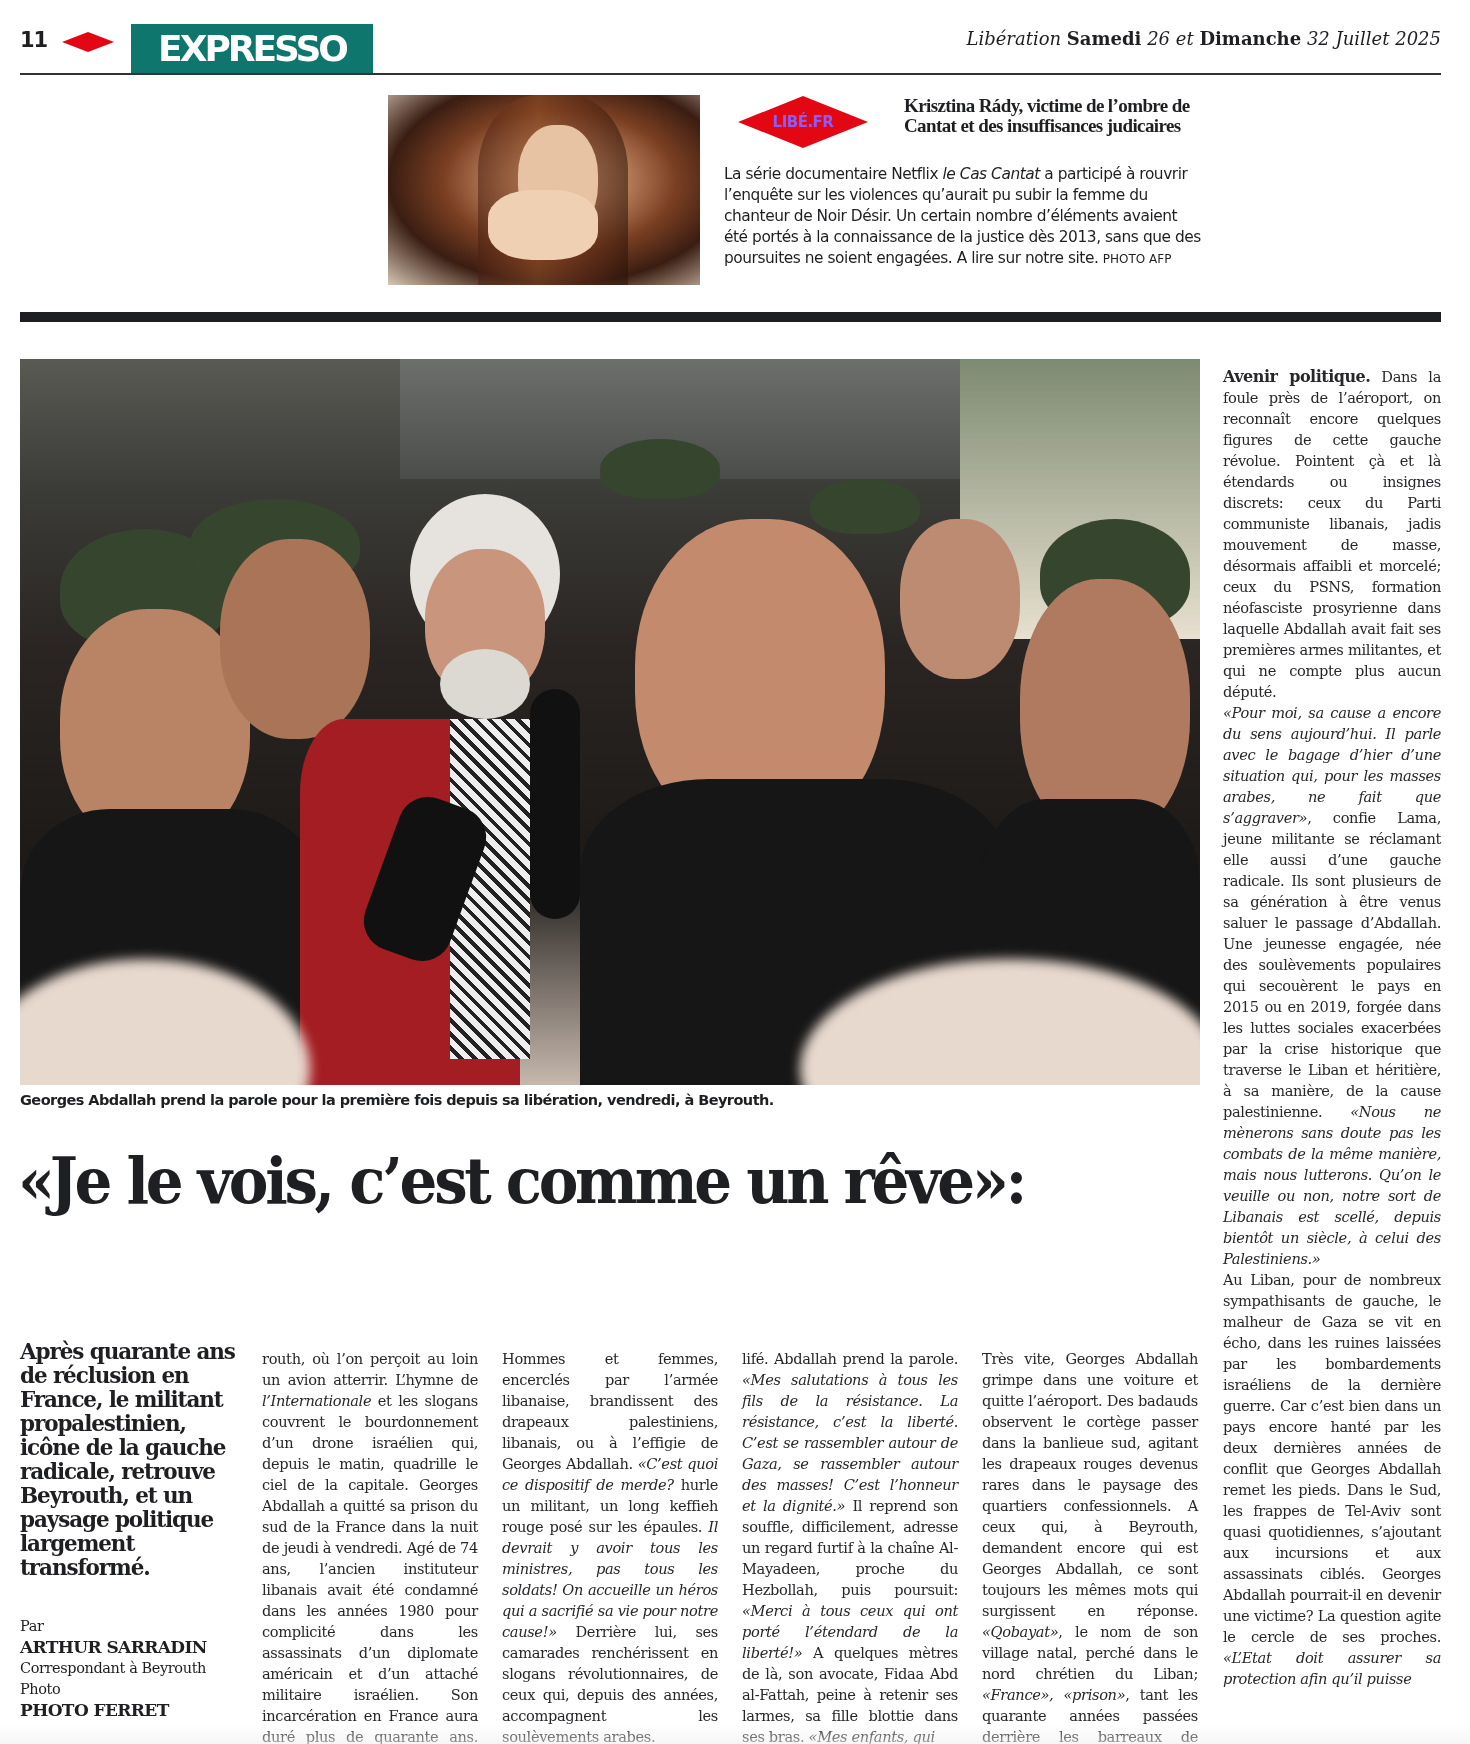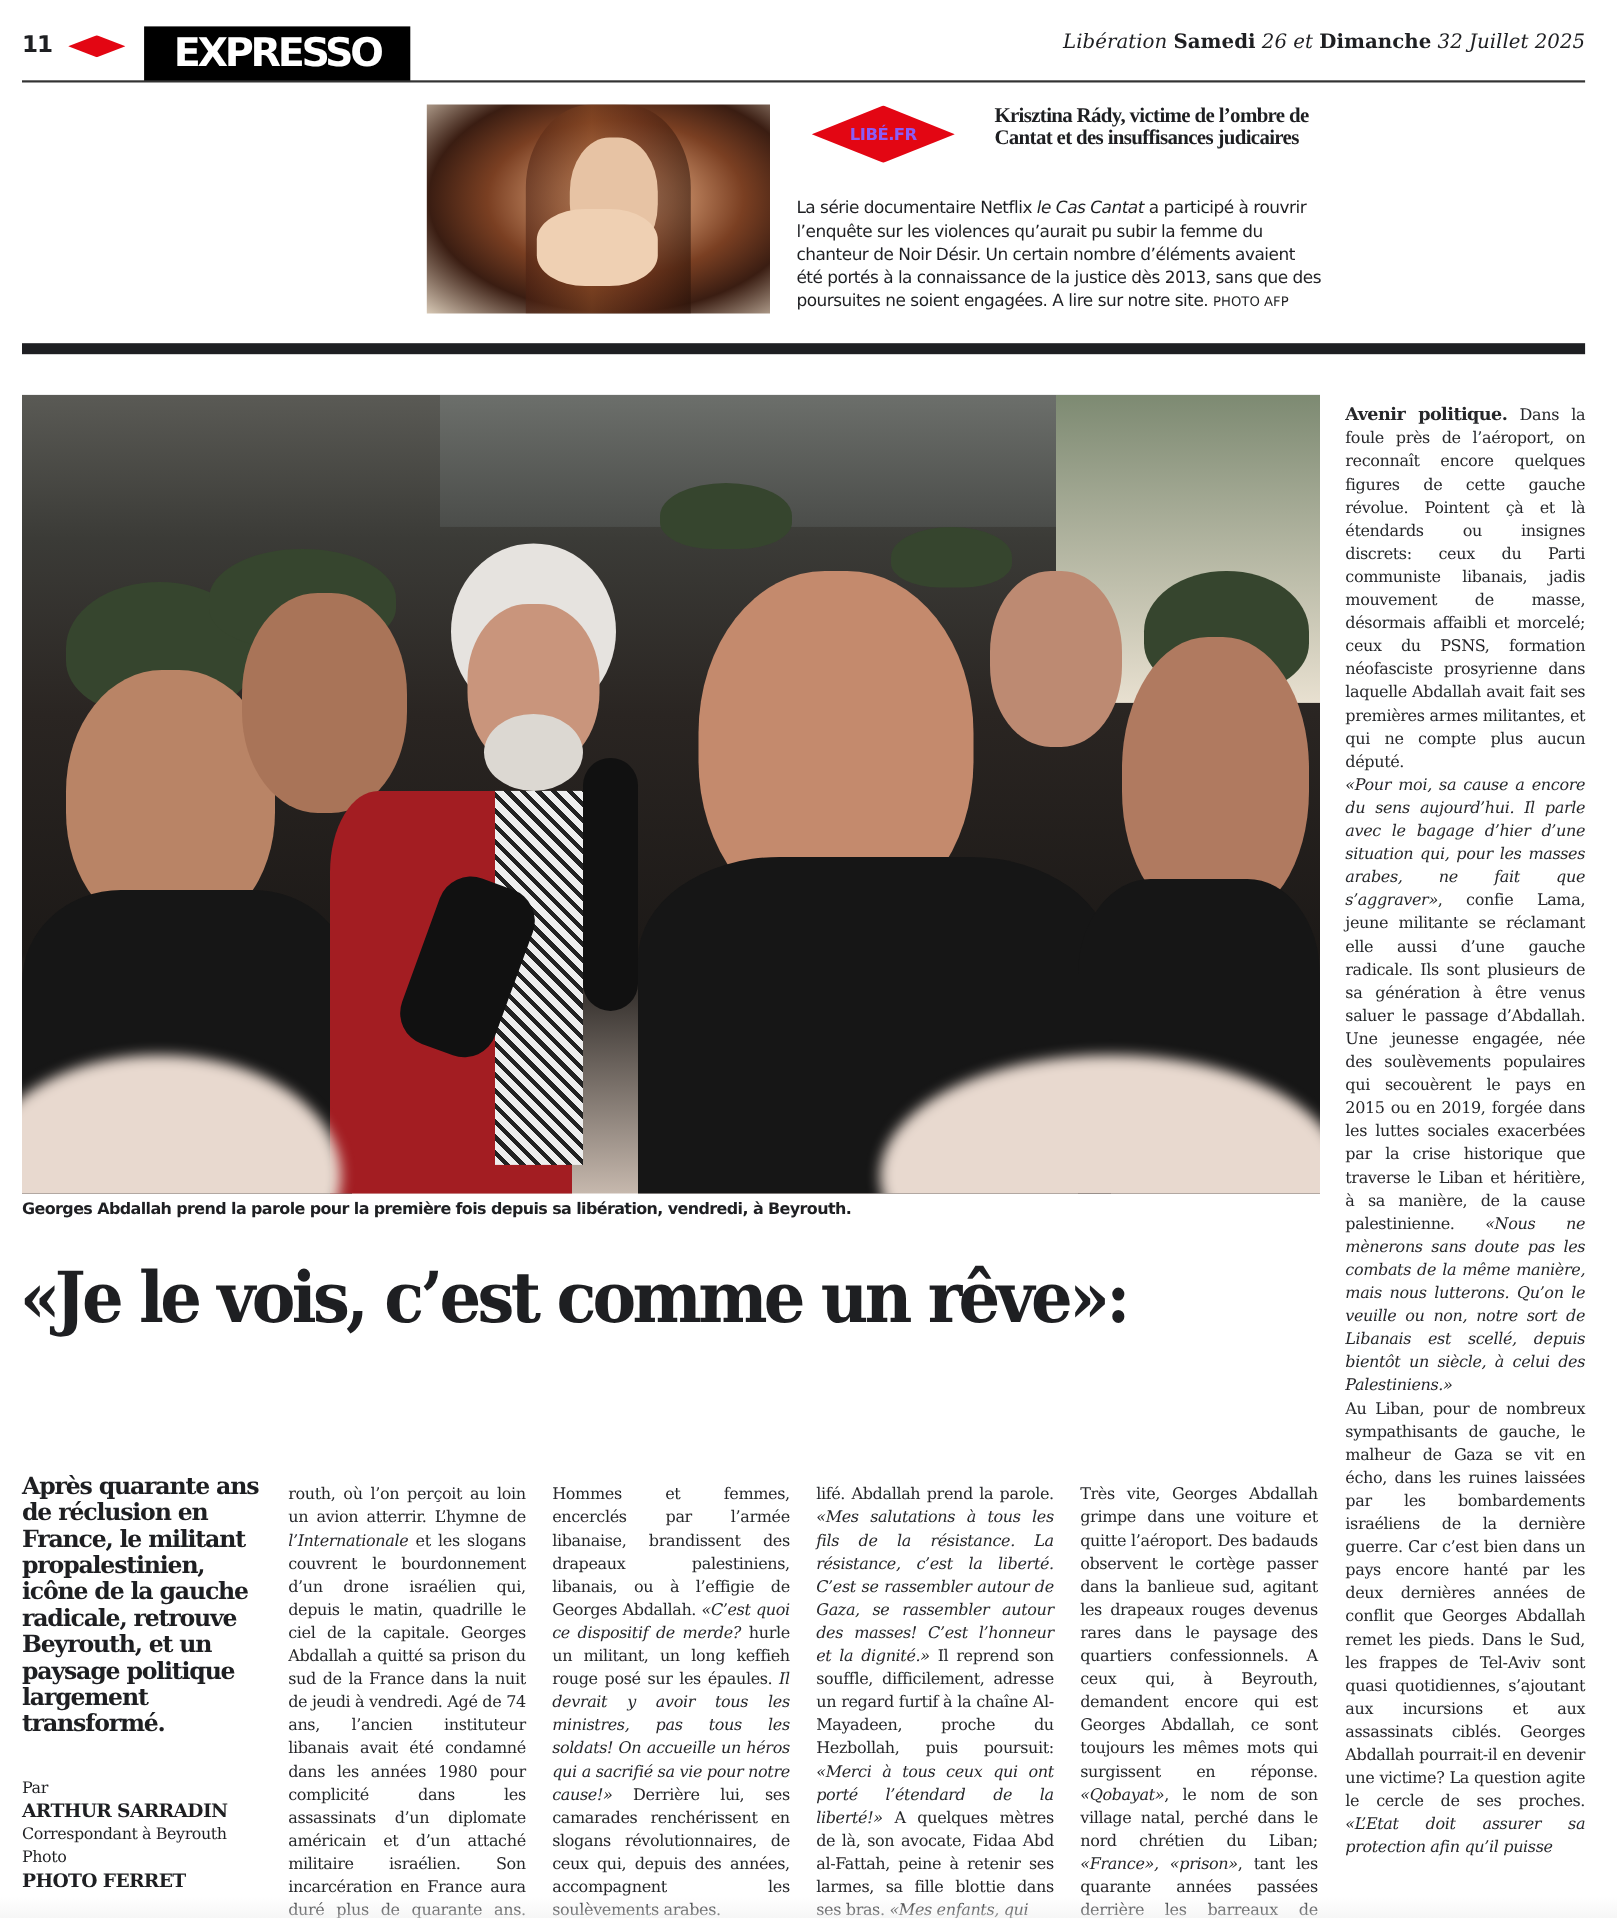--- a/index.html
+++ b/index.html
@@ -3,40 +3,40 @@
 <meta charset="utf-8">
 <style>
   * { box-sizing: border-box; margin: 0; padding: 0; }
   html, body { width: 1470px; height: 1744px; overflow: hidden; background: #ffffff; }
   body { position: relative; font-family: "DejaVu Serif", serif; color: #1e1f22; }
 
   
   .masthead { position: absolute; left: 20px; top: 22px; width: 1421px; height: 52px; }
   .page-num { position: absolute; left: 0; top: 6px; font-family: "DejaVu Sans", sans-serif; font-weight: bold; font-size: 21px; letter-spacing: -1px; }
   .diamond { position: absolute; left: 42px; top: 10px; width: 52px; height: 20px; }
-  .section-tag { position: absolute; left: 111px; top: 2px; width: 242px; height: 50px; background: #000000; color: #fff;
+  .section-tag { position: absolute; left: 111px; top: 2px; width: 242px; height: 50px; background: #0f766e; color: #fff;
     font-family: "DejaVu Sans", sans-serif; font-weight: bold; font-size: 36px; line-height: 50px; text-align: center; letter-spacing: -3px; transform-origin: left; }
   .dateline { position: absolute; right: 0; top: 6px; font-family: "DejaVu Serif", serif; font-size: 18px; white-space: nowrap; }
   .dateline .it { font-style: italic; }
   .dateline .b { font-weight: bold; }
   .rule-thin { position: absolute; left: 20px; top: 73px; width: 1421px; height: 2px; background: #333; }
 
   
   .promo-photo { position: absolute; left: 388px; top: 95px; width: 312px; height: 190px; overflow: hidden;
     background: radial-gradient(ellipse at 55% 45%, #e9c6a8 0%, #c88e68 22%, #7a3f22 48%, #3a1d12 70%, #d7c8b5 100%); }
   .promo-photo .hair { position: absolute; left: 90px; top: 0; width: 150px; height: 190px; background: linear-gradient(90deg, #4a2012, #8a4a24 40%, #5c2a16 70%, #2a1208); opacity: .55; border-radius: 40% 40% 0 0; }
   .promo-photo .face { position: absolute; left: 130px; top: 30px; width: 80px; height: 110px; background: #e7c3a4; border-radius: 45%; }
   .promo-photo .hand { position: absolute; left: 100px; top: 95px; width: 110px; height: 70px; background: #efd0b3; border-radius: 40%; }
   .libe-badge { position: absolute; left: 738px; top: 96px; width: 130px; height: 52px; }
   .libe-badge svg { position: absolute; left: 0; top: 0; }
   .libe-badge span { position: absolute; left: 0; top: 0; width: 130px; line-height: 52px; text-align: center; color: #8b5cf6;
     font-family: "DejaVu Sans", sans-serif; font-weight: bold; font-size: 15px; letter-spacing: -0.5px; }
   .promo-title { position: absolute; left: 904px; top: 96px; width: 300px; font-family: Liberation Serif, serif; font-weight: bold;
     font-size: 19px; line-height: 20px; letter-spacing: -0.6px; }
-  .promo-body { position: absolute; left: 724px; top: 179px; width: 480px; font-family: "DejaVu Sans", sans-serif; font-size: 15.4px;
+  .promo-body { position: absolute; left: 724px; top: 164px; width: 480px; font-family: "DejaVu Sans", sans-serif; font-size: 15.4px;
     line-height: 21px; letter-spacing: -0.45px; }
   .promo-body i { font-style: italic; }
   .promo-body .credit { font-size: 12px; letter-spacing: 0; }
   .rule-thick { position: absolute; left: 20px; top: 312px; width: 1421px; height: 10px; background: #1e1f22; }
 
   
   .main-photo { position: absolute; left: 20px; top: 359px; width: 1180px; height: 726px; overflow: hidden;
     background: linear-gradient(180deg, #5a5a55 0%, #3b3b37 18%, #2a2522 40%, #1c1917 70%, #c6b8ad 100%); }
   .main-photo .wall { position: absolute; left: 380px; top: 0; width: 560px; height: 120px; background: linear-gradient(180deg, #6c6f6b, #4b4d4a); }
   .main-photo .bg-right { position: absolute; left: 940px; top: 0; width: 240px; height: 280px; background: linear-gradient(180deg, #7d8a72, #e8e0d0); }

